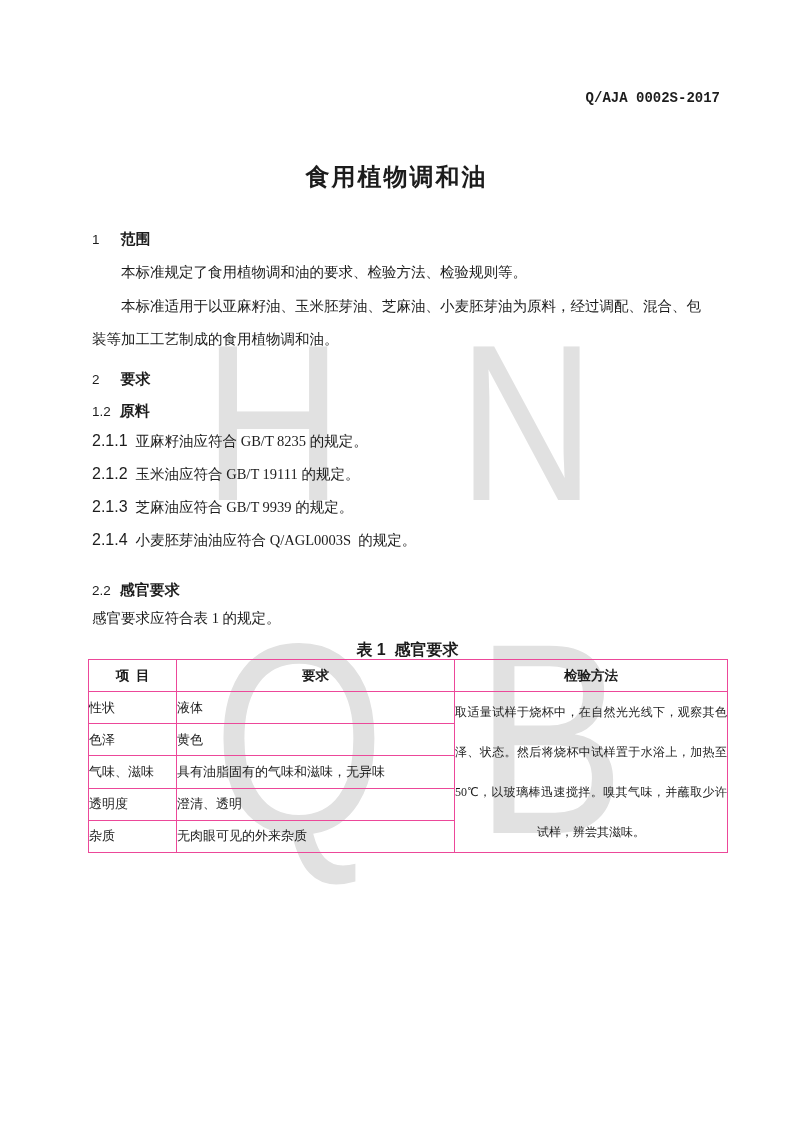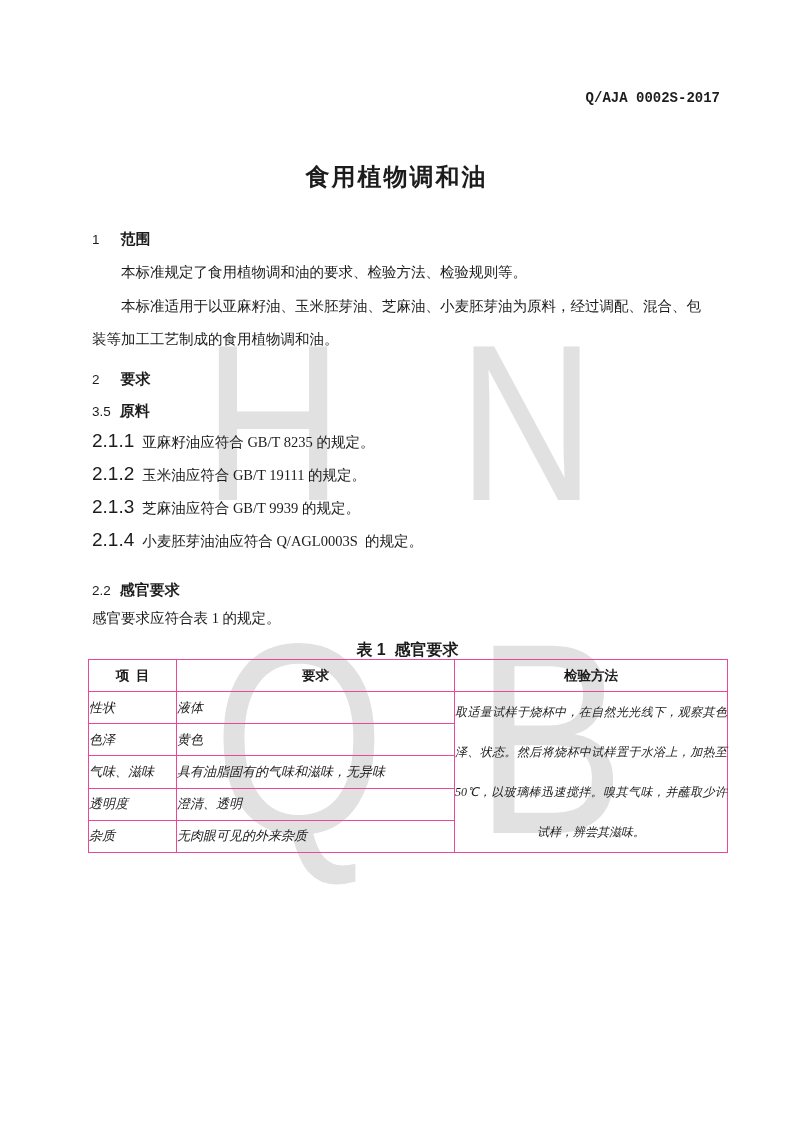--- a/index.html
+++ b/index.html
@@ -48,21 +48,21 @@
     font-size: 14.5px; line-height: 33px;
   }
   .indent { text-indent: 2em; }
 
   .clause {
     left: 92px; width: 640px;
     font-size: 14.5px; line-height: 20px;
   }
   .clause .c-num {
     font-family: "Liberation Sans", sans-serif;
-    font-size: 19px; margin-right: 8px;
+    font-size: 16px; margin-right: 8px;
   }
 
   .tbl-caption {
     top: 640px; left: 88px; width: 639px;
     text-align: center;
     font-family: "Liberation Sans", sans-serif;
     font-weight: bold; font-size: 16px;
   }
 
   table.sensory {
@@ -75,21 +75,21 @@
   table.sensory th, table.sensory td {
     border: 1px solid #ec4899;
     padding: 0;
     background: transparent;
   }
   table.sensory th {
     height: 31px;
     font-weight: bold; font-size: 13.5px;
     text-align: center; vertical-align: middle;
   }
-  table.sensory td { height: 31px; vertical-align: middle; font-style: italic; }
+  table.sensory td { height: 31px; vertical-align: middle; }
   td.c-item { padding-left: 9px; }
   td.c-req  { padding-left: 10px; }
   td.c-method { vertical-align: middle; padding: 0 4px; }
   .m-line {
     font-size: 12px; line-height: 40px;
     text-align: justify; text-align-last: justify;
   }
   .m-line.last { text-align: center; text-align-last: center; }
 </style>
 </head>
@@ -116,21 +116,21 @@
 
     <div class="abs para indent" style="top:256px">本标准规定了食用植物调和油的要求、检验方法、检验规则等。</div>
 
     <div class="abs para indent" style="top:290px">本标准适用于以亚麻籽油、玉米胚芽油、芝麻油、小麦胚芽油为原料，经过调配、混合、包装等加工工艺制成的食用植物调和油。</div>
 
     <div class="abs heading" style="top:369px">
       <span class="h-num">2</span><span class="gap-wide"></span><span>要求</span>
     </div>
 
     <div class="abs heading" style="top:401px">
-      <span class="h-num">3.5</span><span class="gap-sub"></span><span>原料</span>
+      <span class="h-num">1.2</span><span class="gap-sub"></span><span>原料</span>
     </div>
 
     <div class="abs clause" style="top:431px">
       <span class="c-num">2.1.1</span><span class="keep-space">亚麻籽油应符合 GB/T 8235 的规定。</span>
     </div>
 
     <div class="abs clause" style="top:464px">
       <span class="c-num">2.1.2</span><span class="keep-space">玉米油应符合 GB/T 19111 的规定。</span>
     </div>
 

